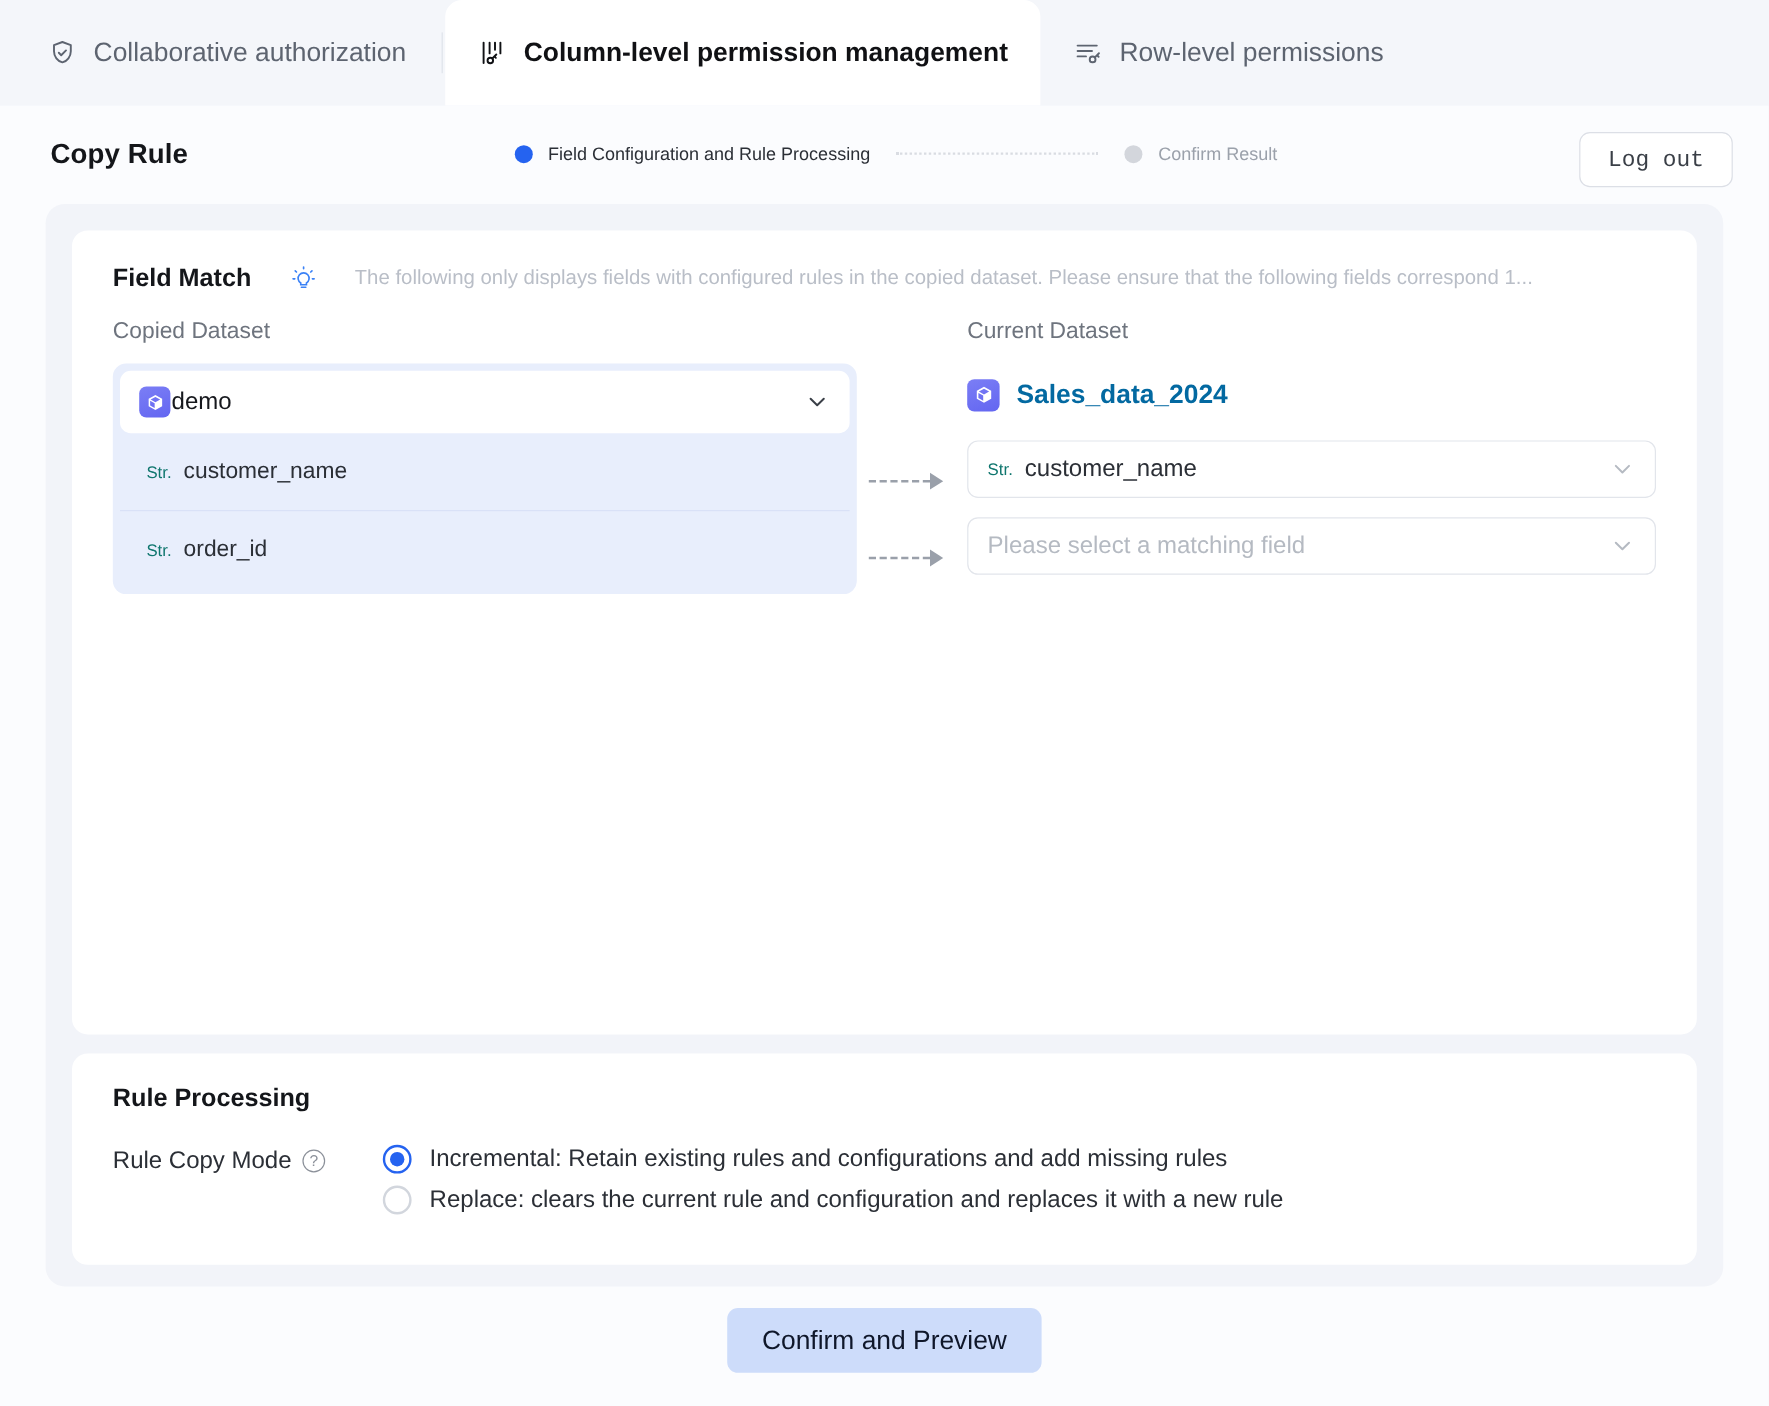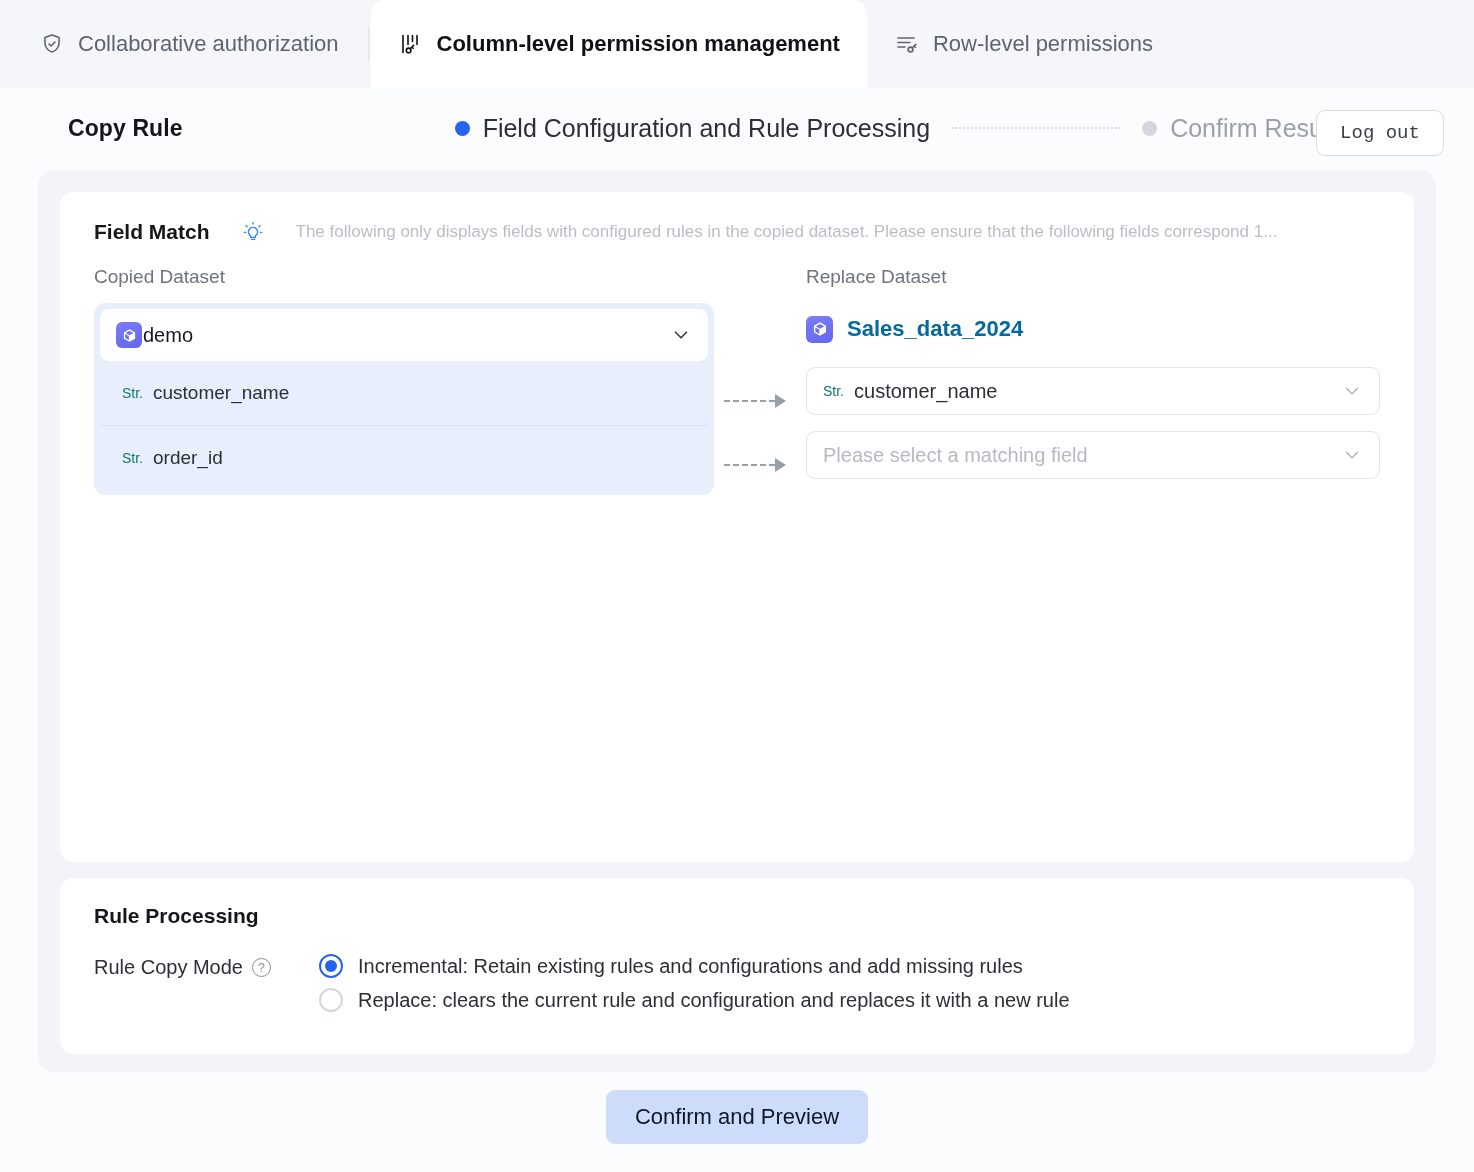--- a/index.html
+++ b/index.html
@@ -60,38 +60,37 @@
     position: relative;
   }
 
   
   .hdr {
     height: 80px;
     display: flex;
     align-items: center;
     padding: 0 30px 0 42px;
     position: relative;
-    margin-left: 26px;
   }
   .hdr-title {
     font-size: 23px;
     font-weight: 700;
     color: #14161a;
     letter-spacing: .1px;
   }
   .steps {
     display: flex;
     align-items: center;
     margin-left: 272px;
   }
   .step { display: flex; align-items: center; gap: 13px; }
   .dot { width: 15px; height: 15px; border-radius: 50%; flex: none; }
   .dot.on { background: #2563f0; }
   .dot.off { background: #d3d6dc; }
-  .step-label { font-size: 25px; color: #2b2f36; white-space: nowrap; }
+  .step-label { font-size: 15px; color: #2b2f36; white-space: nowrap; }
   .step-label.muted { color: #9ba1ab; }
   .connector {
     width: 168px;
     height: 1px;
     margin: 0 22px;
     border-top: 2px dotted #d9dce2;
   }
   .logout {
     position: absolute;
     right: 30px;
@@ -394,21 +393,21 @@
             <span class="line"></span>
               <span class="head"></span>
           </div>
           <div class="arrow" style="top:192px;">
             <span class="line"></span>
               <span class="head"></span>
           </div>
         </div>
 
         <div class="col-right">
-          <div class="collabel">Replace Dataset</div>
+          <div class="collabel">Current Dataset</div>
 
           <div class="cur-ds">
             <span class="ds-icon">
               <svg width="16" height="16" viewBox="0 0 24 24" fill="#ffffff">
                 <path d="M12 2l9 5v10l-9 5-9-5V7l9-5zm0 2.4L5.6 8 12 11.6 18.4 8 12 4.4zM5 9.6V16l6 3.3v-6.4L5 9.6z"></path>
               </svg>
             </span>
             <span class="nm">Sales_data_2024</span>
           </div>
 

